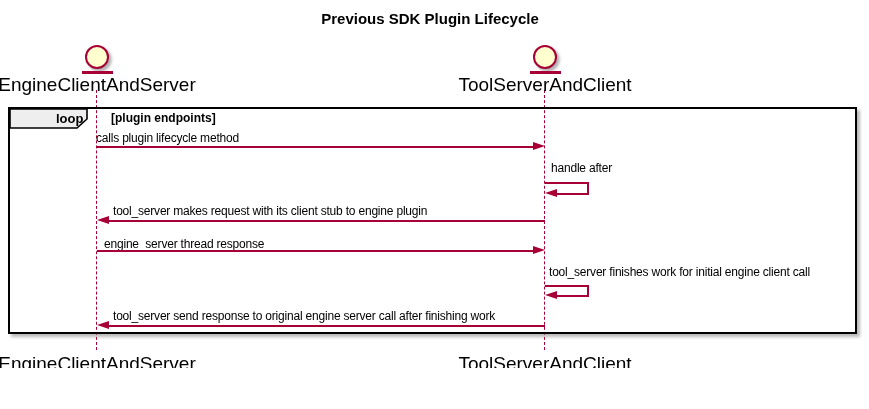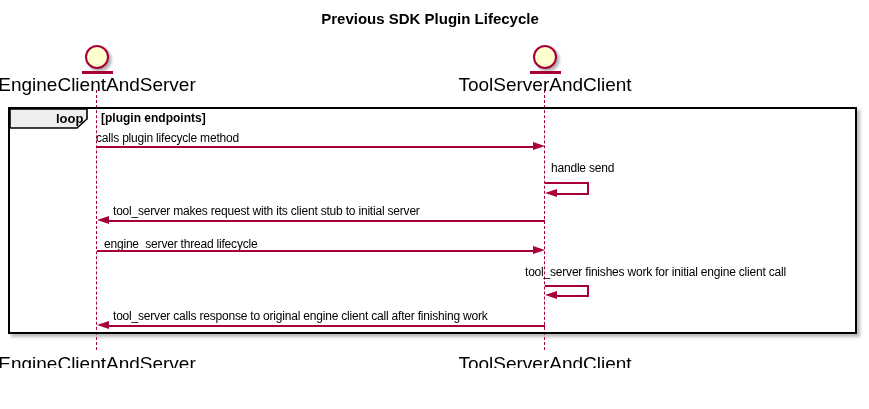--- a/index.html
+++ b/index.html
@@ -23,21 +23,21 @@
   .entity-underline{width:31px;height:2.5px;background:var(--c-entity-border);margin-top:2px;}
 
   .plabel{position:absolute;transform:translateX(-50%);white-space:nowrap;
           font-size:19px;color:var(--c-text);}
 
   .frame{position:absolute;left:8px;top:107px;width:845px;height:223px;
          border:2px solid var(--c-frame-border);background:transparent;
          box-shadow:3px 3px 3px rgba(130,130,130,.55);}
   .pentagon{position:absolute;left:10px;top:109px;}
   .operator{position:absolute;left:28px;top:111px;font-size:13px;font-weight:bold;color:var(--c-text);padding-left:28px;}
-  .guard{position:absolute;left:101px;top:111px;font-size:12px;font-weight:bold;color:var(--c-text);}
+  .guard{position:absolute;left:111px;top:111px;font-size:12px;font-weight:bold;color:var(--c-text);}
 
   .mtext{position:absolute;white-space:nowrap;font-size:12px;letter-spacing:-0.2px;color:var(--c-text);}
   .hline{position:absolute;height:1.6px;background:var(--c-arrow);}
   .vline{position:absolute;width:1.6px;background:var(--c-arrow);}
   .arr-r{position:absolute;width:0;height:0;
          border-left:12px solid var(--c-arrow);
          border-top:4.5px solid transparent;border-bottom:4.5px solid transparent;}
   .arr-l{position:absolute;width:0;height:0;
          border-right:12px solid var(--c-arrow);
          border-top:4.5px solid transparent;border-bottom:4.5px solid transparent;}
@@ -70,49 +70,49 @@
   <div class="operator">loop</div>
   <div class="guard">[plugin endpoints]</div>
 
   <div>
     <span class="mtext" style="left:96px;top:131px">calls plugin lifecycle method</span>
     <div class="hline" style="left:97px;top:146px;width:437px"></div>
     <div class="arr-r" style="left:533px;top:142px"></div>
   </div>
 
   <div>
-    <span class="mtext" style="left:551px;top:161px">handle send</span>
+    <span class="mtext" style="left:551px;top:161px">handle after</span>
     <div class="hline" style="left:545px;top:182px;width:44px"></div>
     <div class="vline" style="left:587px;top:182px;height:13px"></div>
     <div class="hline" style="left:557px;top:193px;width:32px"></div>
     <div class="arr-l" style="left:545px;top:189px"></div>
   </div>
 
   <div>
-    <span class="mtext" style="left:113px;top:204px">tool_server makes request with its client stub to initial server</span>
+    <span class="mtext" style="left:113px;top:204px">tool_server makes request with its client stub to engine plugin</span>
     <div class="hline" style="left:108px;top:220px;width:437px"></div>
     <div class="arr-l" style="left:97px;top:216px"></div>
   </div>
 
   <div>
-    <span class="mtext" style="left:104px;top:237px">engine_server thread lifecycle</span>
+    <span class="mtext" style="left:104px;top:237px">engine_server thread response</span>
     <div class="hline" style="left:97px;top:250px;width:437px"></div>
     <div class="arr-r" style="left:533px;top:246px"></div>
   </div>
 
   <div>
-    <span class="mtext" style="left:525px;top:265px">tool_server finishes work for initial engine client call</span>
+    <span class="mtext" style="left:549px;top:265px">tool_server finishes work for initial engine client call</span>
     <div class="hline" style="left:545px;top:285px;width:44px"></div>
     <div class="vline" style="left:587px;top:285px;height:12px"></div>
     <div class="hline" style="left:557px;top:295px;width:32px"></div>
     <div class="arr-l" style="left:545px;top:291px"></div>
   </div>
 
   <div>
-    <span class="mtext" style="left:113px;top:309px">tool_server calls response to original engine client call after finishing work</span>
+    <span class="mtext" style="left:113px;top:309px">tool_server send response to original engine server call after finishing work</span>
     <div class="hline" style="left:108px;top:325px;width:437px"></div>
     <div class="arr-l" style="left:97px;top:321px"></div>
   </div>
 
   <div class="plabel" style="left:97px;top:353px">EngineClientAndServer</div>
   <div class="plabel" style="left:545px;top:353px">ToolServerAndClient</div>
   <div class="entity" style="left:81px;top:372px">
     <div class="entity-circle"></div>
     <div class="entity-underline"></div>
   </div>

